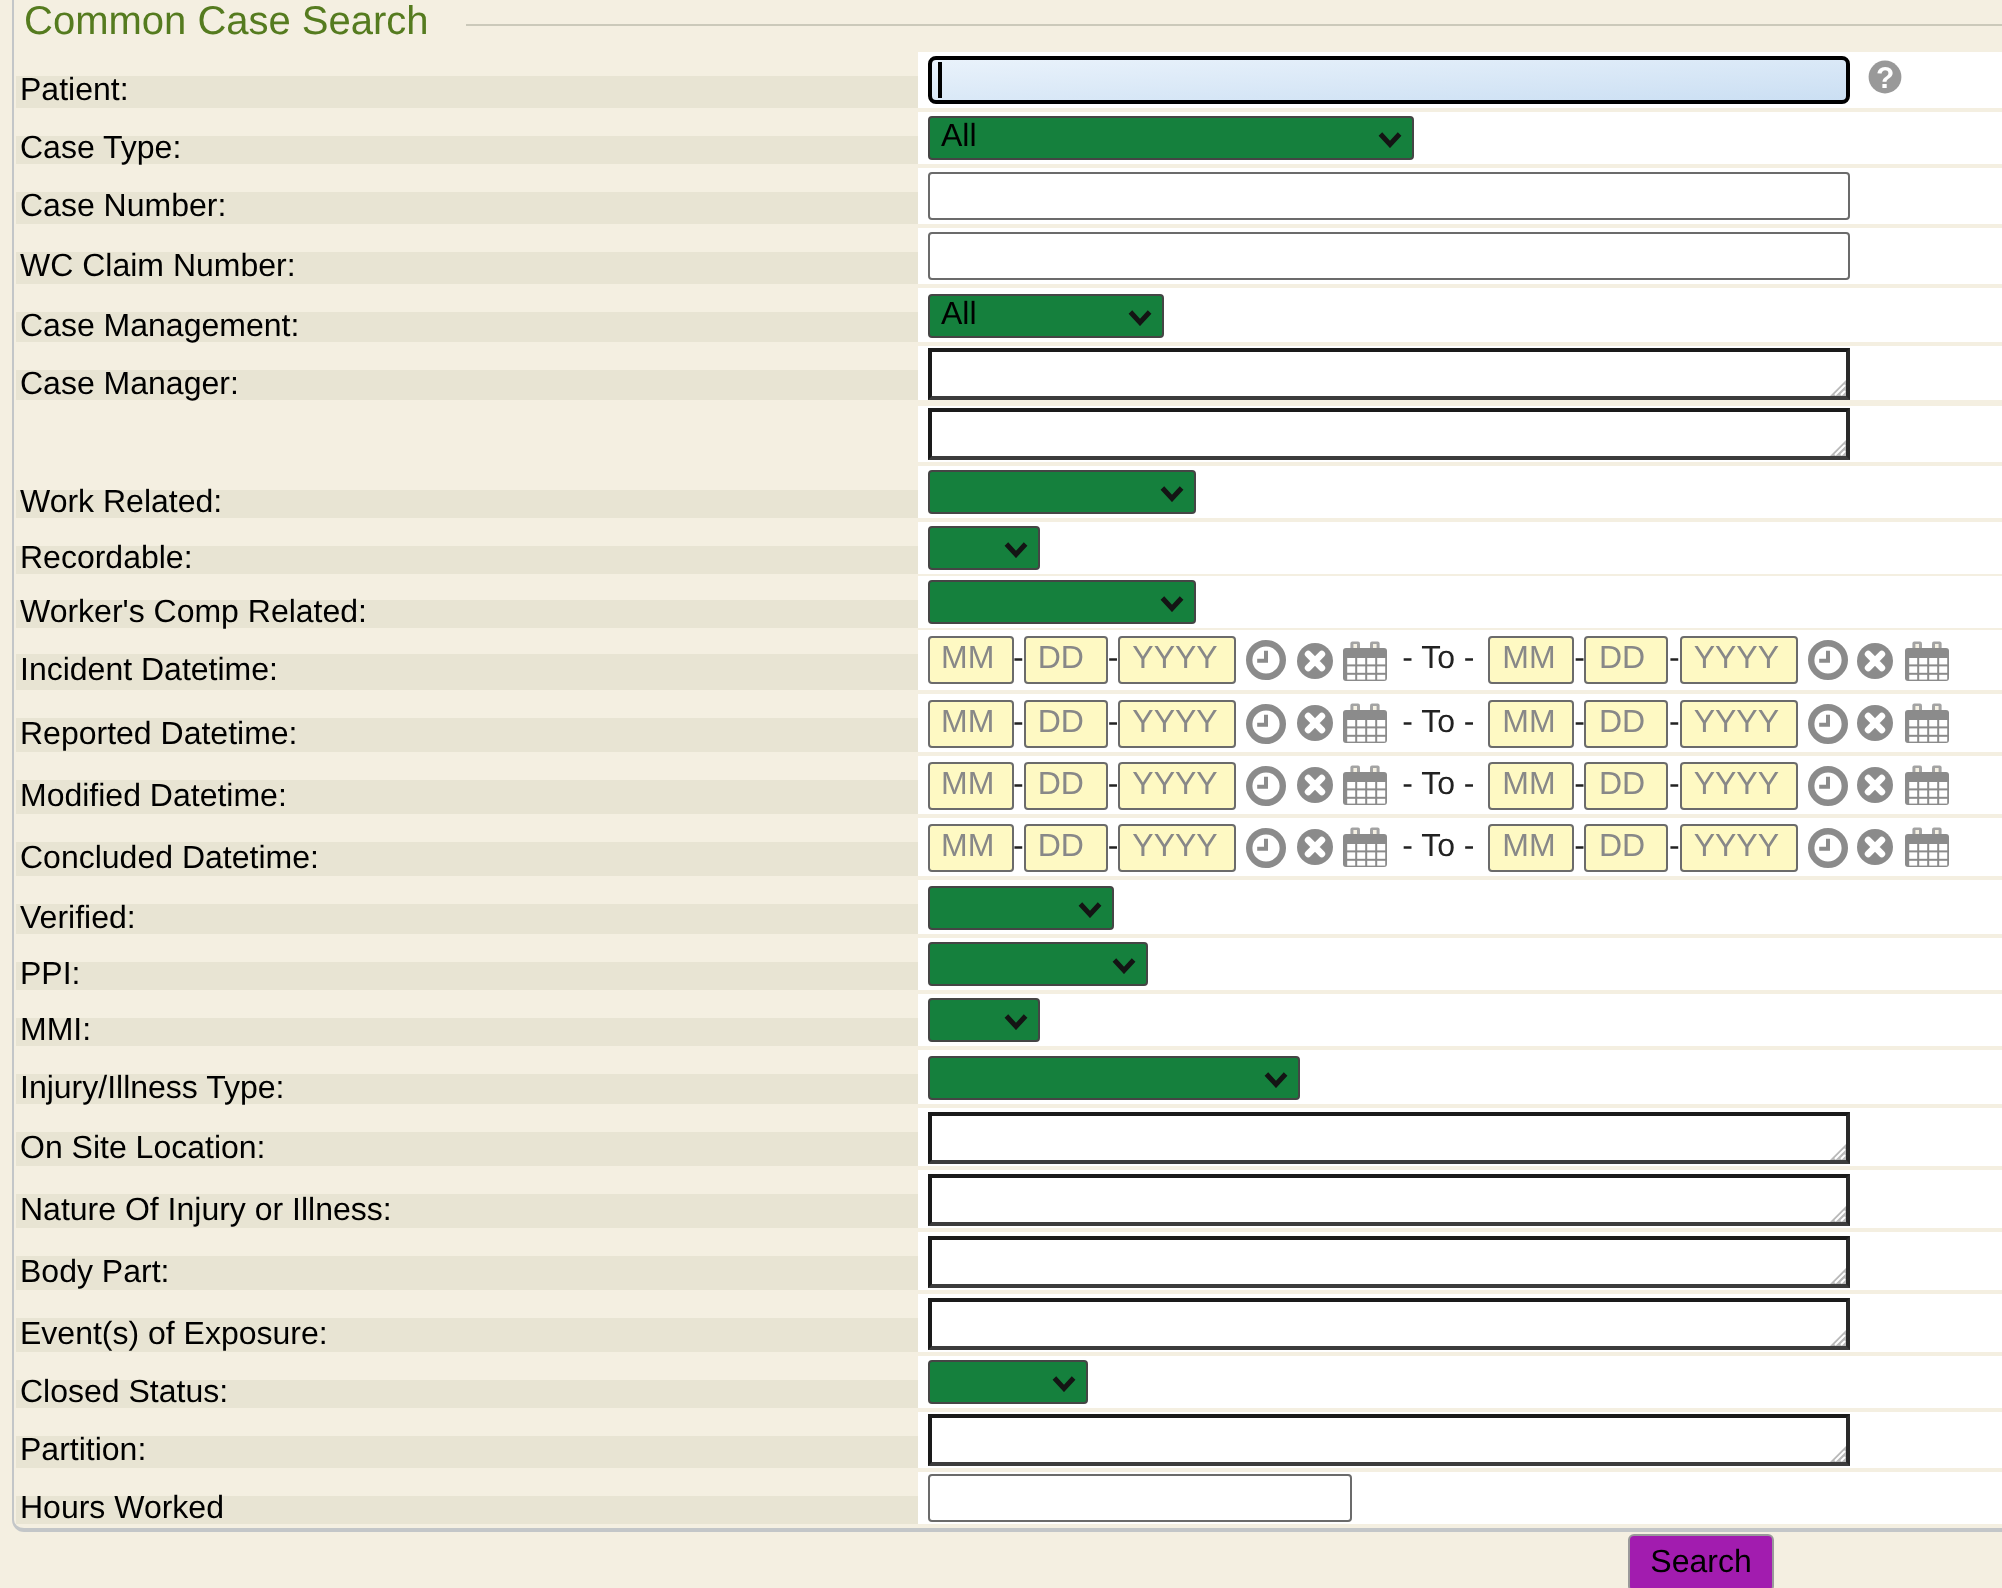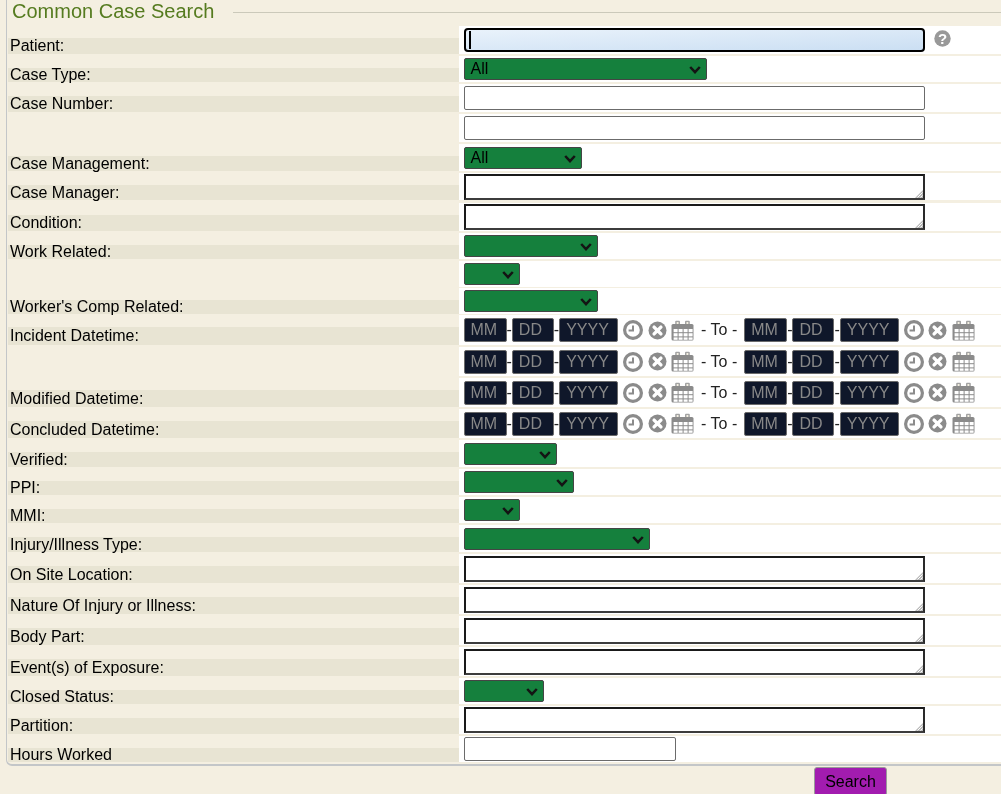--- a/index.html
+++ b/index.html
@@ -8,21 +8,21 @@
 .row{position:absolute;left:8px;width:993px}
 .lab{position:absolute;left:0px;top:12px;bottom:0;width:458px;background:#e8e4d3;display:flex;align-items:center;padding-left:2px}
 .val{position:absolute;left:450.5px;top:0;bottom:0;right:-10px;background:#fff;display:flex;align-items:center;padding-left:5px}
 .inp{display:inline-block;height:24px;border:1px solid #6b6b6b;border-radius:2px;background:#fff;flex:none}
 .sel{display:inline-flex;align-items:center;height:22px;border:1px solid #454545;border-radius:2px;background:#15803d;position:relative;padding-left:6px;flex:none}
 .chev{position:absolute;right:5px;top:7px}
 .ta{display:inline-block;width:461px;height:26px;border:2px solid #1a1a1a;border-bottom-color:#3c3c3c;border-right-color:#2a2a2a;background:#fff;position:relative;flex:none}
 .hdl{position:absolute;right:0;bottom:0}
 .pfocus{display:inline-block;width:461px;height:24px;border:2px solid #000;border-radius:4px;background:linear-gradient(to bottom right,#e9f2fb,#cbdff3);position:relative;flex:none}
 .caret{position:absolute;left:3px;top:1px;width:2px;height:18px;background:#000}
-.di{display:inline-flex;align-items:center;height:24px;border:1px solid #6b6b6b;border-radius:2px;background:#0f172a;color:#888;padding-left:6px;flex:none}
+.di{display:inline-flex;align-items:center;height:24px;border:1px solid #6b6b6b;border-radius:2px;background:#fef9c3;color:#888;padding-left:6px;flex:none}
 .dash{color:#222;flex:none}
 .igrp{display:inline-flex;align-items:center;margin-left:5px;flex:none}
 .ic{margin-right:4.5px}
 .icc{margin-right:0}
 .toto{color:#222;flex:none;display:inline-block;width:50px;text-align:center}
 .searchbtn{position:absolute;left:814px;top:767px;width:73px;height:29px;background:#a21caf;border:1px solid #9a9a9a;border-radius:3px;display:flex;align-items:center;justify-content:center;font-size:16px}
 </style></head><body>
 <div class="boxborder"></div>
 <div class="title">Common Case Search</div>
 <div class="titleline"></div>
@@ -49,20 +49,21 @@
       </span>
     </div>
   </div>
 <div class="row" style="top:84px;height:28px">
     <div class="lab">Case Number:</div>
     <div class="val">
       <span class="inp" style="width:461px"></span>
     </div>
   </div>
 <div class="row" style="top:114px;height:28px">
+    <div class="lab">WC Claim Number:</div>
     <div class="val">
       <span class="inp" style="width:461px"></span>
     </div>
   </div>
 <div class="row" style="top:144px;height:27px">
     <div class="lab">Case Management:</div>
     <div class="val">
       <span class="sel" style="width:118px">
         <span class="seltxt">All</span>
         <svg class="chev" width="12" height="8" viewBox="0 0 12 8">
@@ -76,21 +77,20 @@
     <div class="val">
       <span class="ta">
         <svg class="hdl" width="8" height="8" viewBox="0 0 8 8">
           <path d="M8 0 L8 8 L0 8 Z" fill="#b9b9b9"></path>
           <path d="M7.5 2.5 L2.5 7.5 M7.5 5.5 L5.5 7.5" stroke="#fff" stroke-width="1"></path>
         </svg>
       </span>
     </div>
   </div>
 <div class="row" style="top:203px;height:28px">
-    <div class="lab">Condition:</div>
     <div class="val">
       <span class="ta">
         <svg class="hdl" width="8" height="8" viewBox="0 0 8 8">
           <path d="M8 0 L8 8 L0 8 Z" fill="#b9b9b9"></path>
           <path d="M7.5 2.5 L2.5 7.5 M7.5 5.5 L5.5 7.5" stroke="#fff" stroke-width="1"></path>
         </svg>
       </span>
     </div>
   </div>
 <div class="row" style="top:233px;height:26px">
@@ -98,20 +98,21 @@
     <div class="val">
       <span class="sel" style="width:134px">
         <span class="seltxt"></span>
         <svg class="chev" width="12" height="8" viewBox="0 0 12 8">
           <path d="M1.2 1 L6 6.2 L10.8 1" stroke="#141414" stroke-width="2.5" fill="none"></path>
         </svg>
       </span>
     </div>
   </div>
 <div class="row" style="top:261px;height:26px">
+    <div class="lab">Recordable:</div>
     <div class="val">
       <span class="sel" style="width:56px">
         <span class="seltxt"></span>
         <svg class="chev" width="12" height="8" viewBox="0 0 12 8">
           <path d="M1.2 1 L6 6.2 L10.8 1" stroke="#141414" stroke-width="2.5" fill="none"></path>
         </svg>
       </span>
     </div>
   </div>
 <div class="row" style="top:288px;height:26px">
@@ -197,20 +198,21 @@
             <rect x="2.6" y="17.4" width="4" height="2.4"></rect>
             <rect x="7.6" y="17.4" width="4" height="2.4"></rect>
             <rect x="12.6" y="17.4" width="4" height="2.4"></rect>
             <rect x="17.6" y="17.4" width="4" height="2.4"></rect>
           </g>
         </svg>
       </span>
     </div>
   </div>
 <div class="row" style="top:347px;height:29px">
+    <div class="lab">Reported Datetime:</div>
     <div class="val">
       <span class="di" style="width:43px">MM</span>
       <span class="dash">-</span>
       <span class="di" style="width:42px">DD</span>
       <span class="dash">-</span>
       <span class="di" style="width:59px">YYYY</span>
       <span class="igrp">
         <svg class="ic" width="20" height="20" viewBox="0 0 20 20">
           <circle cx="10" cy="10" r="8.4" fill="#fff" stroke="#8b8b8b" stroke-width="3.2"></circle>
           <path d="M10 5.4 v5 H5.6" stroke="#8b8b8b" stroke-width="2" fill="none"></path>

